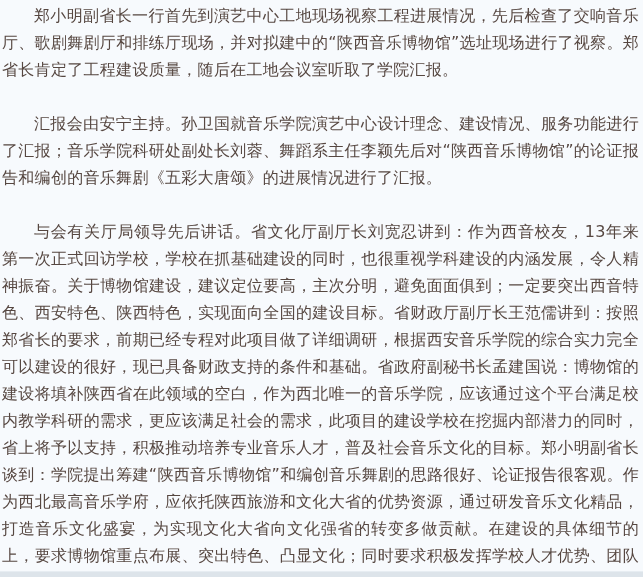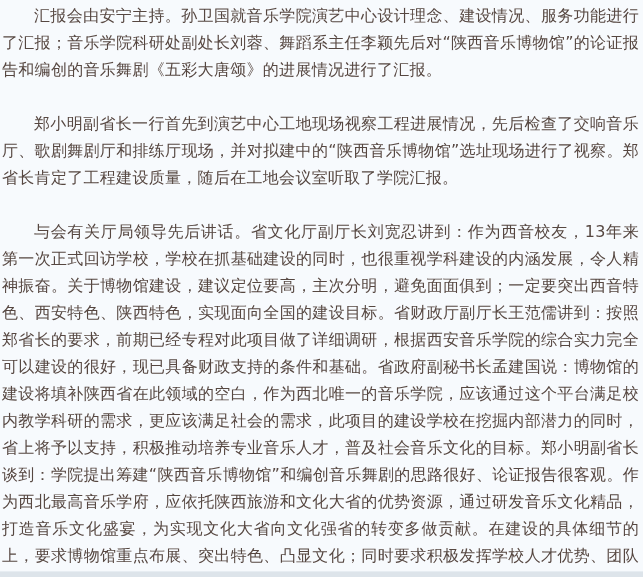--- a/index.html
+++ b/index.html
@@ -38,17 +38,17 @@
     width: 643px;
     height: 5px;
     background: #dde4ea;
     border-top: 1px solid #e7edf2;
   }
 </style>
 </head>
 <body>
 
 <div class="article">
+  <p>郑小明副省长一行首先到演艺中心工地现场视察工程进展情况，先后检查了交响音乐厅、歌剧舞剧厅和排练厅现场，并对拟建中的“陕西音乐博物馆”选址现场进行了视察。郑省长肯定了工程建设质量，随后在工地会议室听取了学院汇报。</p>
   <p>汇报会由安宁主持。孙卫国就音乐学院演艺中心设计理念、建设情况、服务功能进行了汇报；音乐学院科研处副处长刘蓉、舞蹈系主任李颖先后对“陕西音乐博物馆”的论证报告和编创的音乐舞剧《五彩大唐颂》的进展情况进行了汇报。</p>
-  <p>郑小明副省长一行首先到演艺中心工地现场视察工程进展情况，先后检查了交响音乐厅、歌剧舞剧厅和排练厅现场，并对拟建中的“陕西音乐博物馆”选址现场进行了视察。郑省长肯定了工程建设质量，随后在工地会议室听取了学院汇报。</p>
   <p>与会有关厅局领导先后讲话。省文化厅副厅长刘宽忍讲到：作为西音校友，13年来第一次正式回访学校，学校在抓基础建设的同时，也很重视学科建设的内涵发展，令人精神振奋。关于博物馆建设，建议定位要高，主次分明，避免面面俱到；一定要突出西音特色、西安特色、陕西特色，实现面向全国的建设目标。省财政厅副厅长王范儒讲到：按照郑省长的要求，前期已经专程对此项目做了详细调研，根据西安音乐学院的综合实力完全可以建设的很好，现已具备财政支持的条件和基础。省政府副秘书长孟建国说：博物馆的建设将填补陕西省在此领域的空白，作为西北唯一的音乐学院，应该通过这个平台满足校内教学科研的需求，更应该满足社会的需求，此项目的建设学校在挖掘内部潜力的同时，省上将予以支持，积极推动培养专业音乐人才，普及社会音乐文化的目标。郑小明副省长谈到：学院提出筹建“陕西音乐博物馆”和编创音乐舞剧的思路很好、论证报告很客观。作为西北最高音乐学府，应依托陕西旅游和文化大省的优势资源，通过研发音乐文化精品，打造音乐文化盛宴，为实现文化大省向文化强省的转变多做贡献。在建设的具体细节的上，要求博物馆重点布展、突出特色、凸显文化；同时要求积极发挥学校人才优势、团队优势、环境优势，充分挖掘历史文化资源，编创一部具有陕西元素、耳目一新、脍炙人口的经典作品，并实行常态化演出，走品牌效应驱动陕西文化形象之路。最后郑省长表态：省政府将在建设的初期投资和后期运营费用两方面予以资金支持，加</p>
   <div class="bottom-strip"></div>
 </div>
 
 </body></html>

